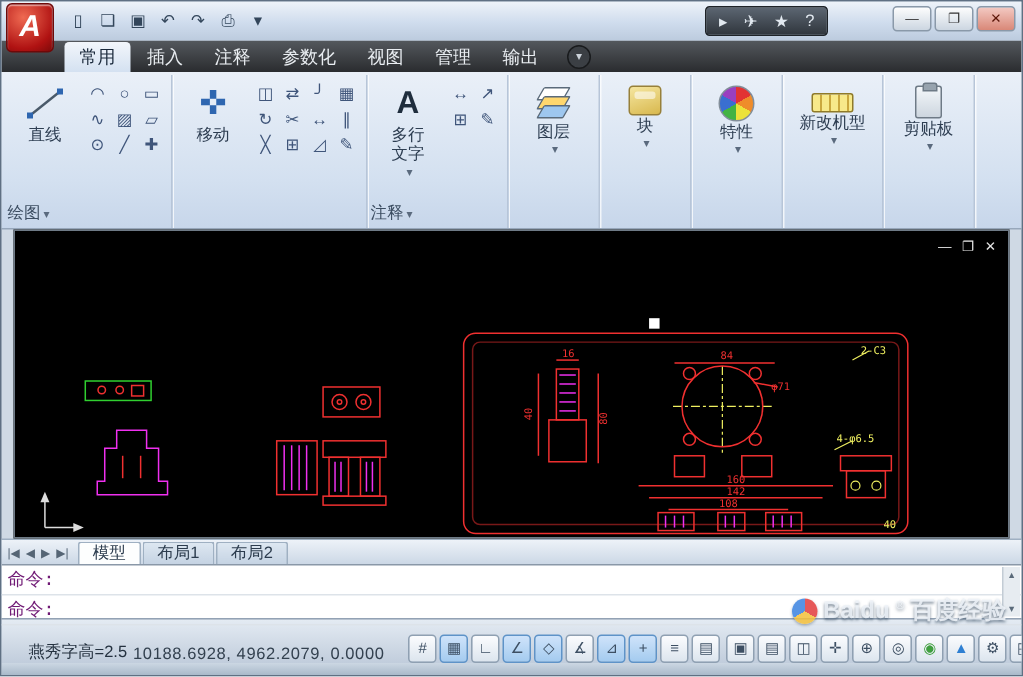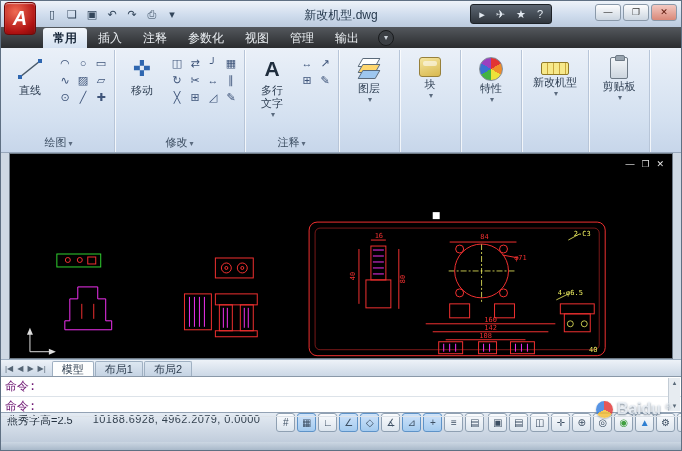--- a/index.html
+++ b/index.html
@@ -21,29 +21,29 @@
     background:linear-gradient(#5c6672,#30363d);border:1px solid #1d2227;border-radius:3px;
     display:flex;align-items:center;padding:0 8px;gap:11px;color:#e2e9f0;font-size:11px}
   .winctl{position:absolute;right:4px;top:3px;display:flex;gap:2px;z-index:6}
   .wbtn{width:26px;height:17px;background:linear-gradient(#fdfdfd,#ccd6e1);border:1px solid #8a99a9;
     border-radius:3px;font-size:9px;line-height:15px;text-align:center;color:#333}
   .wbtn.close{background:linear-gradient(#f3c9c2,#d98878);color:#5a1407}
 
   
   .tabrow{height:21px;background:linear-gradient(#54585d,#2a2c2f);display:flex;align-items:flex-end;padding-left:42px;gap:1px}
   .rtab{padding:3px 10px 3px;font-size:12px;color:#e9edf1;border-radius:3px 3px 0 0;line-height:14px}
-  .rtab.active{background:linear-gradient(#f2f6fb,#d4e1f1);color:#19283a;font-weight:bold}
+  .rtab.active{background:linear-gradient(#f2f6fb,#d4e1f1);color:#19283a;font-weight:normal}
   .ribbon-min{margin:0 0 2px 8px;width:16px;height:16px;border-radius:8px;background:#3b3f44;border:1px solid #191b1d;
     color:#ccd3da;font-size:8px;line-height:14px;text-align:center}
 
   
   .ribbon{height:105px;background:linear-gradient(#eaf0f8,#d3e0f0 70%,#c7d6ea);display:flex;padding:2px 0 0 2px;border-bottom:1px solid #97a7bb}
   .panel{display:flex;flex-direction:column;border-right:1px solid #b7c5d8;box-shadow:1px 0 0 rgba(255,255,255,.75);padding:1px 2px}
   .pbody{flex:1;display:flex;align-items:flex-start;padding:2px 2px;gap:3px}
-  .plabel{height:16px;font-size:11px;color:#3c4d61;text-align:center;line-height:15px;white-space:nowrap}
+  .plabel{height:16px;font-size:11px;color:#3c4d61;line-height:15px;white-space:nowrap}
   .dv{font-style:normal;font-size:8px;color:#5a6a7e;margin-left:2px}
   .bigbtn{display:flex;flex-direction:column;align-items:center;width:46px;padding-top:2px;gap:1px}
   .bigico{height:28px;display:flex;align-items:center;justify-content:center}
   .blabel{font-size:11px;color:#2e3e52;line-height:12px;white-space:nowrap}
   .grid{display:grid;grid-template-columns:repeat(3,18px);grid-auto-rows:17px;margin-top:2px}
   .grid.g4{grid-template-columns:repeat(4,18px)}
   .grid.g2{grid-template-columns:repeat(2,18px)}
   .mi{font-size:11px;color:#3f557a;text-align:center;line-height:17px}
   .glyph-big{font-size:22px;color:#2e66b0;line-height:24px}
   .glyph-A{font-size:21px;font-weight:bold;color:#1f2d3d;line-height:24px}
@@ -83,23 +83,23 @@
   .ltab.active{background:#fdfefe;font-weight:normal}
 
   
   .cmdwin{height:36px;background:#fff;border-top:1px solid #8a98a8;display:flex;flex-direction:column;position:relative}
   .cmdline{flex:1;font:12px "DejaVu Sans Mono","Liberation Mono",monospace;color:#701a75;padding:1px 4px;border-bottom:1px solid #dde3e9}
   .cmdline:last-child{border-bottom:none}
   .cmdscroll{position:absolute;right:1px;top:1px;bottom:1px;width:12px;background:#e7ecf1;border-left:1px solid #c3ccd5;
     display:flex;flex-direction:column;justify-content:space-between;align-items:center;font-size:7px;color:#5a6a7a;padding:1px 0}
 
   
-  .statusbar{height:30px;background:linear-gradient(#e4ebf3,#c1cddc);border-top:1px solid #93a2b4;display:flex;align-items:flex-start;padding:0 6px;gap:4px}
+  .statusbar{height:30px;background:linear-gradient(#e4ebf3,#c1cddc);border-top:1px solid #93a2b4;display:flex;align-items:flex-end;padding:0 18px;gap:4px}
   .sb-left{font-size:11px;color:#24313f;white-space:nowrap}
-  .coords{font-size:11px;color:#33414f;letter-spacing:.4px;margin-left:16px;white-space:nowrap}
+  .coords{font-size:11px;color:#33414f;letter-spacing:.4px;margin-left:0;white-space:nowrap}
   .toggles,.rights{display:flex;gap:2px;align-items:center}
   .toggles{margin-left:12px}
   .rights{margin-left:auto}
   .tg{width:19px;height:19px;border:1px solid #8fa0b2;border-radius:3px;background:linear-gradient(#fbfcfe,#dce5ee);
     font-size:10px;line-height:17px;text-align:center;color:#3d4f63}
   .tg.active{background:linear-gradient(#cfe3fa,#a4cbef);border-color:#5e93c8}
   .bottomframe{height:8px;background:linear-gradient(#ccd7e3,#a9b9ca)}
 
   
   .watermark{position:absolute;right:10px;bottom:32px;text-align:left;z-index:60;pointer-events:none}
@@ -121,21 +121,20 @@
     </div>
     <div class="qat">
       <span class="qi">▯</span>
       <span class="qi">❏</span>
       <span class="qi">▣</span>
       <span class="qi">↶</span>
       <span class="qi">↷</span>
       <span class="qi">⎙</span>
       <span class="qi">▾</span>
     </div>
-    <div class="win-title">新改机型.dwg</div>
     <div class="infocenter">
       <span>▸</span>
       <span>✈</span>
       <span>★</span>
       <span>?</span>
     </div>
     <div class="winctl">
       <span class="wbtn">—</span>
       <span class="wbtn">❐</span>
       <span class="wbtn close">✕</span>
@@ -196,21 +195,20 @@
           <span class="mi">↻</span>
           <span class="mi">✂</span>
           <span class="mi">↔</span>
           <span class="mi">∥</span>
           <span class="mi">╳</span>
           <span class="mi">⊞</span>
           <span class="mi">◿</span>
           <span class="mi">✎</span>
         </div>
       </div>
-      <div class="plabel"><span>修改</span><i class="dv">▾</i></div>
     </div>
 
     <div class="panel">
       <div class="pbody">
         <div class="bigbtn">
           <span class="bigico glyph-A">A</span>
           <span class="blabel">多行</span>
           <span class="blabel">文字</span>
           <i class="dv">▾</i>
         </div>
@@ -455,16 +453,17 @@
       <span class="tg">◱</span>
     </div>
   </div>
   <div class="bottomframe"></div>
 
   <div class="watermark">
     <div class="wm1">
       <span class="wm-logo"></span>
       <span>Baidu</span>
       <span class="reg">®</span>
+      <span>百度经验</span>
     </div>
   </div>
 
 </div>
 
 </body></html>

